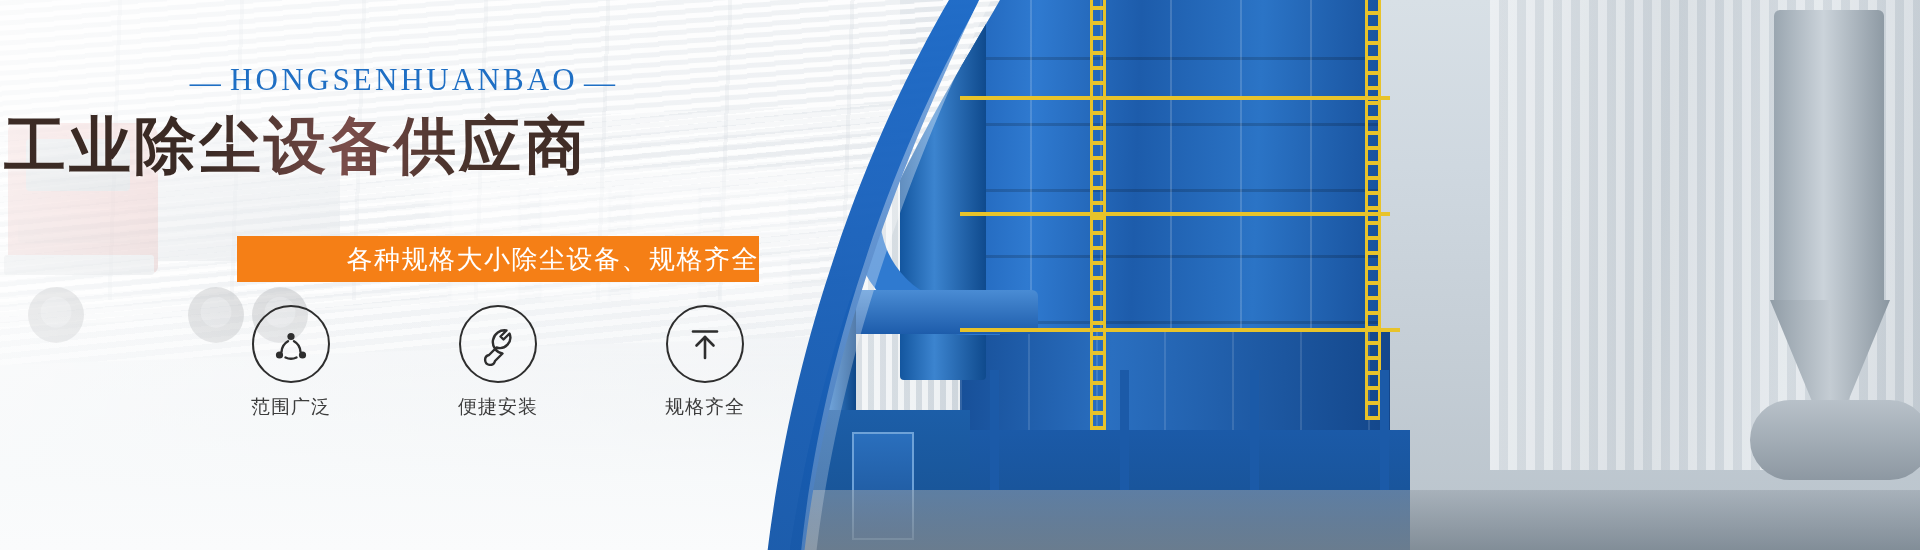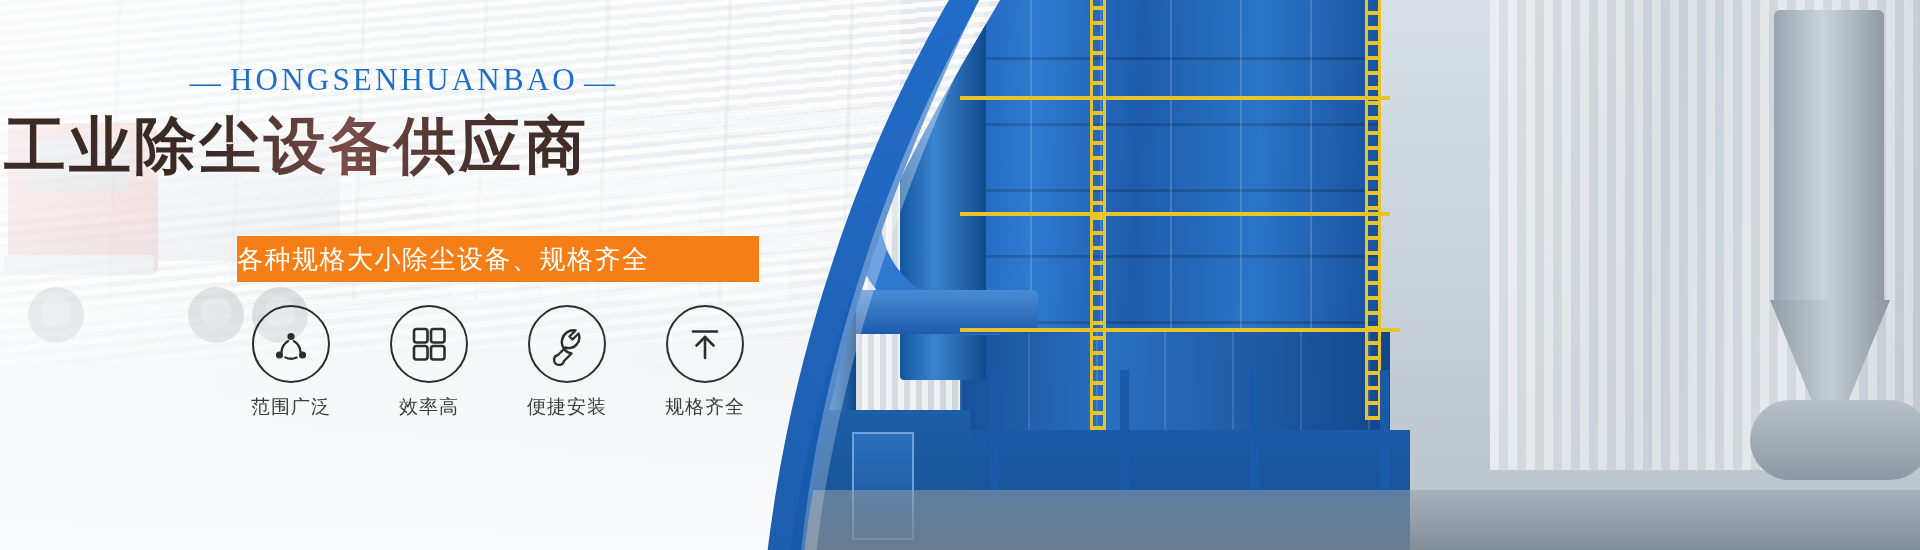--- a/index.html
+++ b/index.html
@@ -155,21 +155,21 @@
 
   .headline{position:absolute;left:0;width:800px;top:104px;
     font-family:"Liberation Sans","DejaVu Sans",sans-serif;
     font-size:62px;font-weight:bold;letter-spacing:3px;white-space:nowrap;
     color:#3b2a24;
     background:linear-gradient(96deg,#3c2b25 0%,#3a2a24 26%,#7a4d4a 43%,#4a332c 56%,#3b2a24 78%,#382823 100%);
     -webkit-background-clip:text;background-clip:text;-webkit-text-fill-color:transparent;
     filter:drop-shadow(0 2px 2px rgba(255,255,255,.6));}
 
   .orangebar{position:absolute;left:233px;top:236px;width:522px;height:46px;
-    background:#f57f16;display:flex;align-items:center;justify-content:flex-start;}
+    background:#f57f16;display:flex;align-items:center;justify-content:flex-end;}
   .orangebar span{color:#ffffff;font-size:26px;letter-spacing:1.5px;font-weight:500;
     white-space:nowrap;}
 
   .features{position:absolute;left:233px;top:305px;width:522px;
     display:flex;justify-content:space-between;align-items:flex-start;gap:8px;}
   .feat{width:108px;text-align:center;}
   .circ{width:78px;height:78px;border:2.5px solid #2e2e2e;border-radius:50%;
     margin:0 auto;position:relative;display:flex;align-items:center;justify-content:center;
     background:rgba(255,255,255,.18);}
   .circ svg{display:block;}
@@ -276,31 +276,20 @@
             <path d="M25 19.2 A13 13 0 0 1 31.5 30" fill="none" stroke="#2e2e2e" stroke-width="2.4" stroke-linecap="round"></path>
             <path d="M16.5 35.5 A13 13 0 0 0 27.5 35.5" fill="none" stroke="#2e2e2e" stroke-width="2.4" stroke-linecap="round"></path>
             <circle cx="22" cy="14.5" r="3.6" fill="#2e2e2e"></circle>
             <circle cx="10.5" cy="33" r="3.6" fill="#2e2e2e"></circle>
             <circle cx="33.5" cy="33" r="3.6" fill="#2e2e2e"></circle>
           </svg>
         </div>
         <div class="lbl">范围广泛</div>
       </div>
 
-      <div class="feat">
-        <div class="circ">
-          <svg width="42" height="42" viewBox="0 0 42 42">
-            <rect x="6" y="6" width="13.5" height="13.5" rx="2.5" fill="none" stroke="#2e2e2e" stroke-width="2.6"></rect>
-            <rect x="23" y="6" width="13.5" height="13.5" rx="2.5" fill="none" stroke="#2e2e2e" stroke-width="2.6"></rect>
-            <rect x="6" y="23" width="13.5" height="13.5" rx="2.5" fill="none" stroke="#2e2e2e" stroke-width="2.6"></rect>
-            <rect x="23" y="23" width="13.5" height="13.5" rx="2.5" fill="none" stroke="#2e2e2e" stroke-width="2.6"></rect>
-          </svg>
-        </div>
-        <div class="lbl">效率高</div>
-      </div>
 
       <div class="feat">
         <div class="circ">
           <svg width="44" height="44" viewBox="0 0 44 44">
             <path d="M30.5 8.5 L24.5 14.5 L27.5 17.5 L33.5 11.5
                      A10.5 10.5 0 0 1 20.5 25.5 L13 33
                      A5 5 0 1 0 19 39 L26.5 31.5
                      A10.5 10.5 0 0 1 30.5 8.5 Z" fill="none" stroke="#2e2e2e" stroke-width="2.4" stroke-linejoin="round"></path>
           </svg>
         </div>

